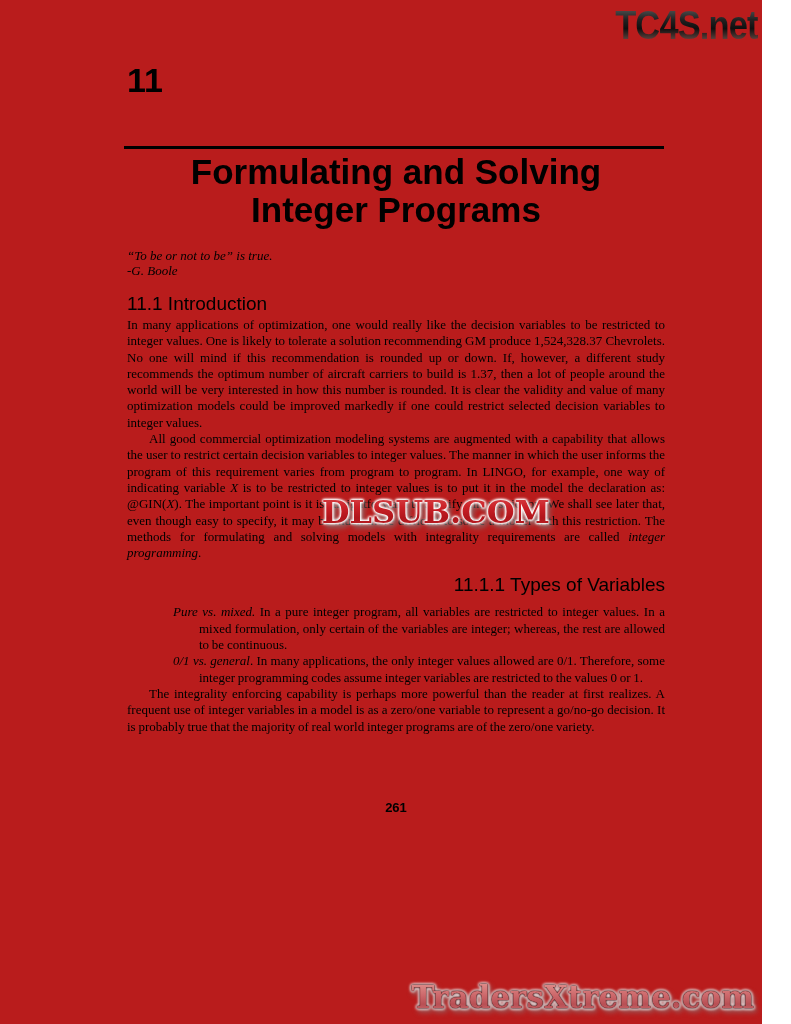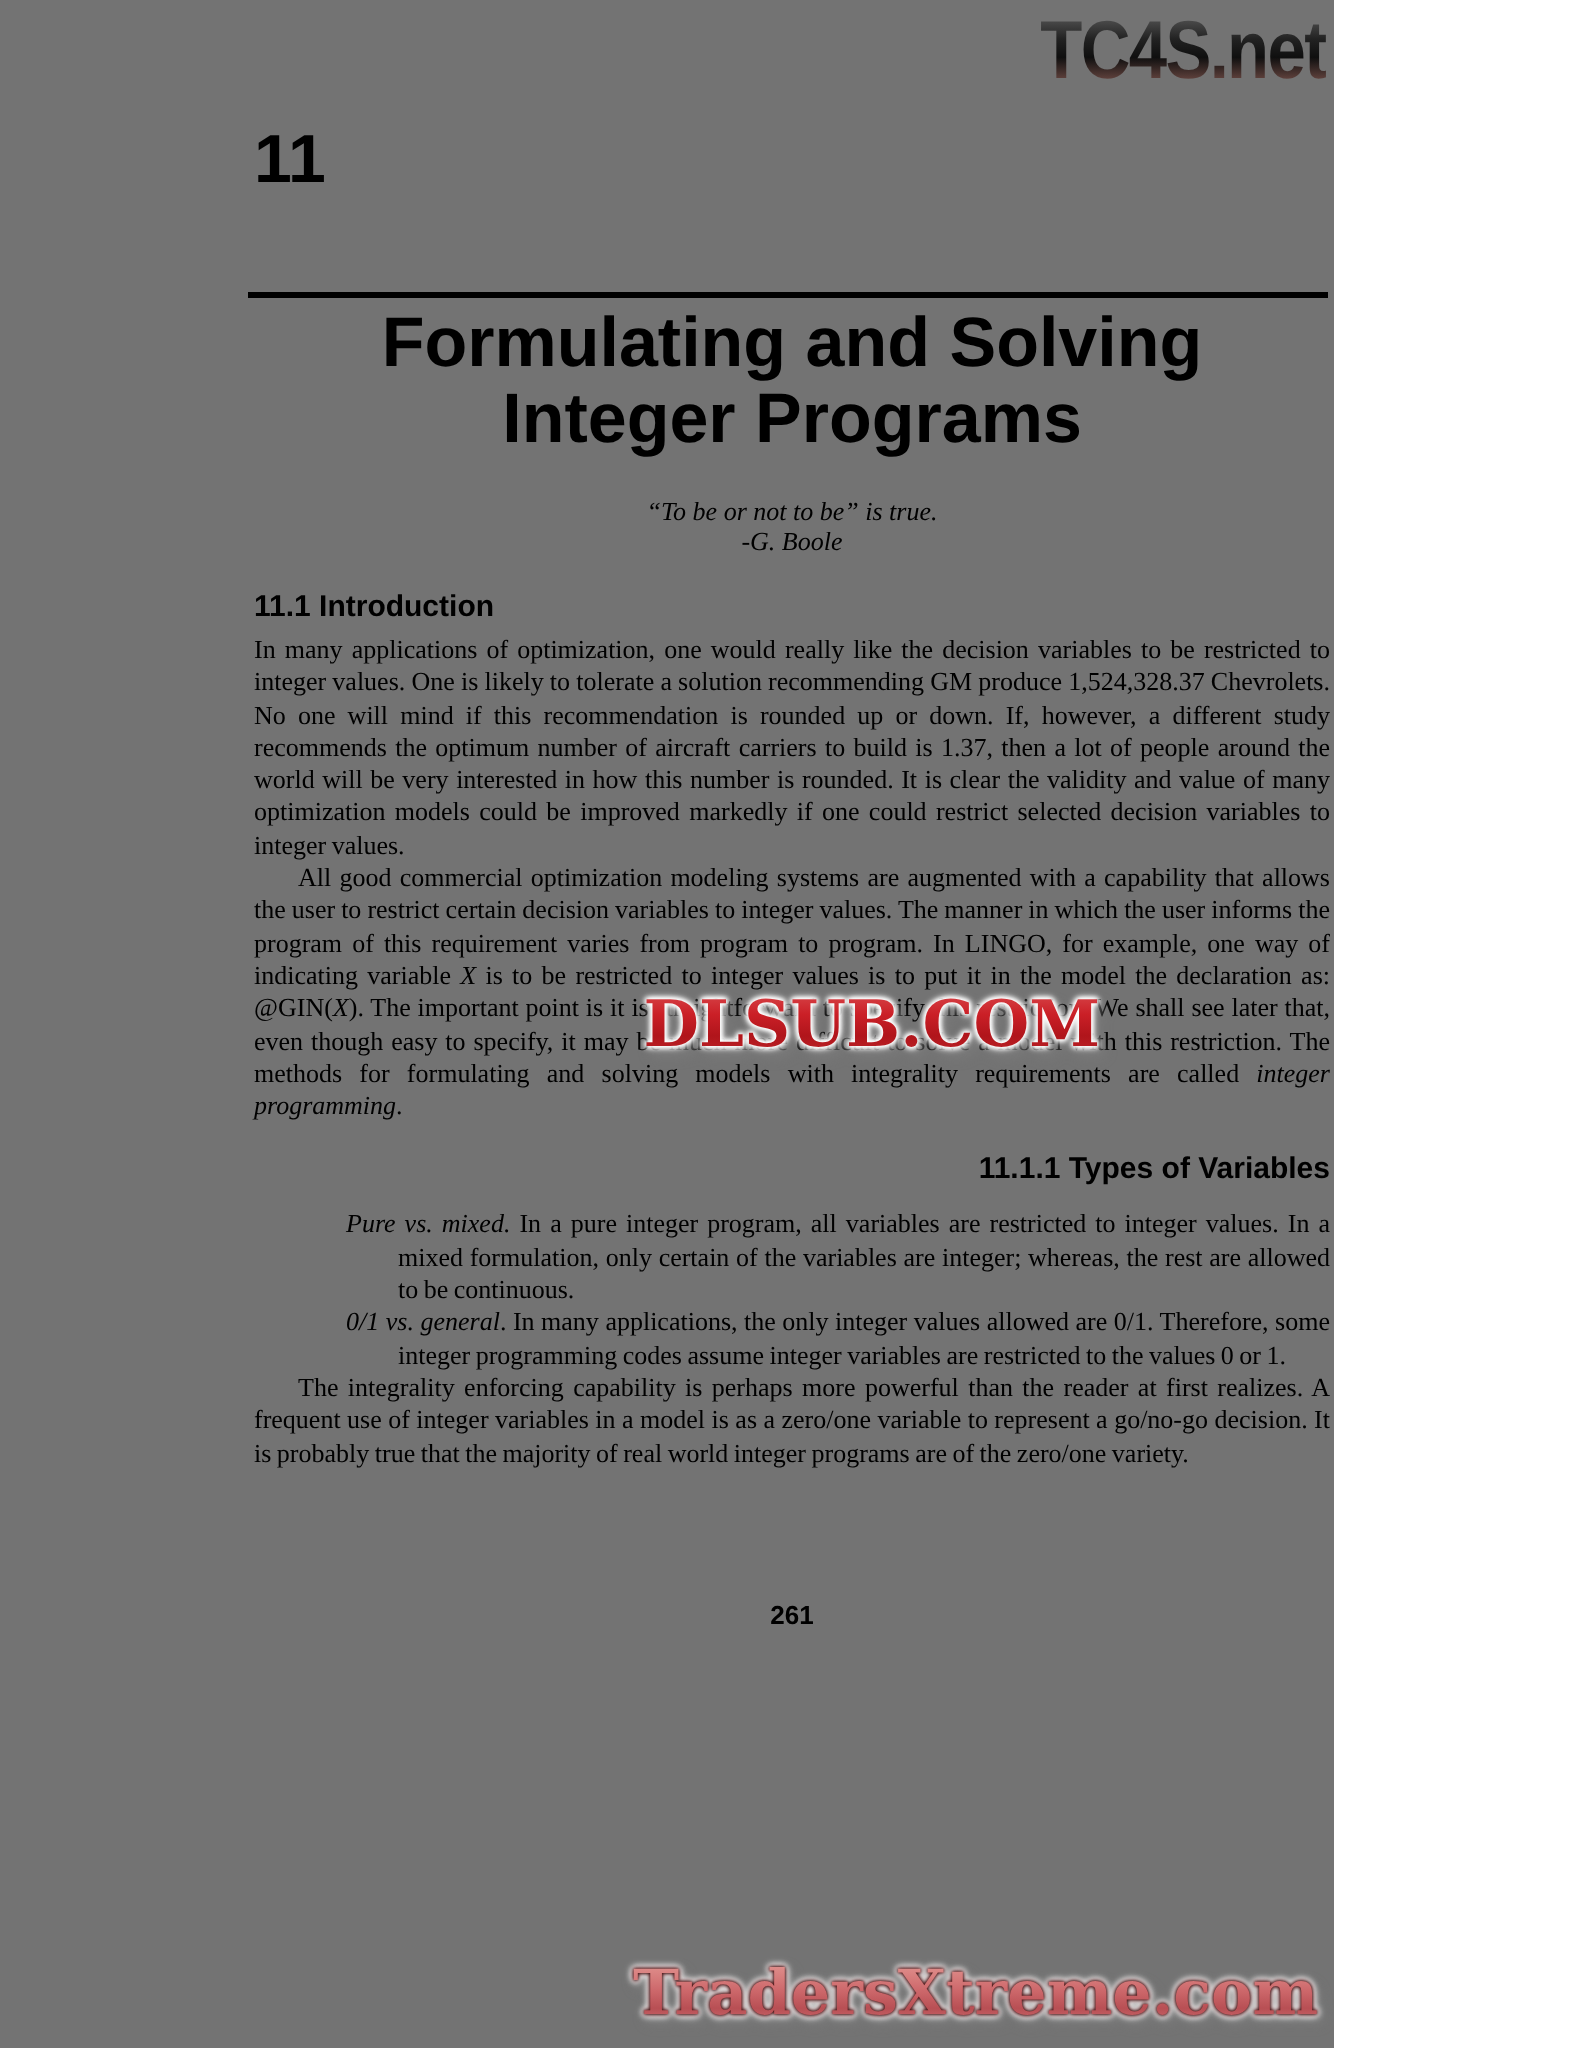--- a/index.html
+++ b/index.html
@@ -1,18 +1,18 @@
 <!DOCTYPE html>
 <html><head>
 <meta charset="utf-8">
 <style>
   html,body{margin:0;padding:0;background:#ffffff;}
   .page{
-    position:relative;width:667px;height:1024px;background:#737373;
-    overflow:hidden;color:#000;font-family:"Liberation Serif",serif;
+    position:relative;width:750px;height:1024px;background:#b91c1c;
+    overflow:hidden;color:#000;font-family:"Liberation Serif",serif;padding-left:12px;
   }
   
   .wm-top{
     position:absolute;top:2px;right:4px;
     font-family:"Liberation Sans",sans-serif;font-weight:bold;
     font-size:41px;letter-spacing:-1px;line-height:46px;
     transform:scaleX(.84);transform-origin:100% 50%;
     background:linear-gradient(180deg,#6e6e6e 0%,#222 38%,#0f0f0f 58%,#8f5f57 96%);
     -webkit-background-clip:text;background-clip:text;color:transparent;
   }
@@ -21,28 +21,28 @@
     position:absolute;top:61px;left:127px;width:538px;text-align:left;
     font-family:"Liberation Sans",sans-serif;font-weight:bold;font-size:34px;
   }
   .title-rule{position:absolute;top:146px;left:124px;width:540px;height:3px;background:#000;}
   .chapter-title{
     position:absolute;top:153px;left:127px;width:538px;text-align:center;
     font-family:"Liberation Sans",sans-serif;font-weight:bold;
     font-size:35px;line-height:38px;
   }
   .epigraph{
-    position:absolute;top:248px;left:127px;width:538px;text-align:center;
+    position:absolute;top:248px;left:127px;width:538px;
     font-style:italic;font-size:13px;line-height:15px;
   }
   
   .column{position:absolute;top:293px;left:127px;width:538px;}
   .sec-head{
-    font-family:"Liberation Sans",sans-serif;font-weight:bold;
-    font-size:15px;line-height:21px;margin:0 0 3px 0;
+    font-family:"Liberation Sans",sans-serif;font-weight:normal;
+    font-size:19px;line-height:21px;margin:0 0 3px 0;
   }
   .sec-head.second{margin-top:13px;text-align:right;}
   .column p{
     margin:0;font-size:13px;line-height:16.3px;text-align:justify;
     word-spacing:-0.5px;
   }
   .indent{text-indent:22px;}
   .lead{text-align:left;}
   .vlist{margin:9px 0 0 0;}
   .vitem{

